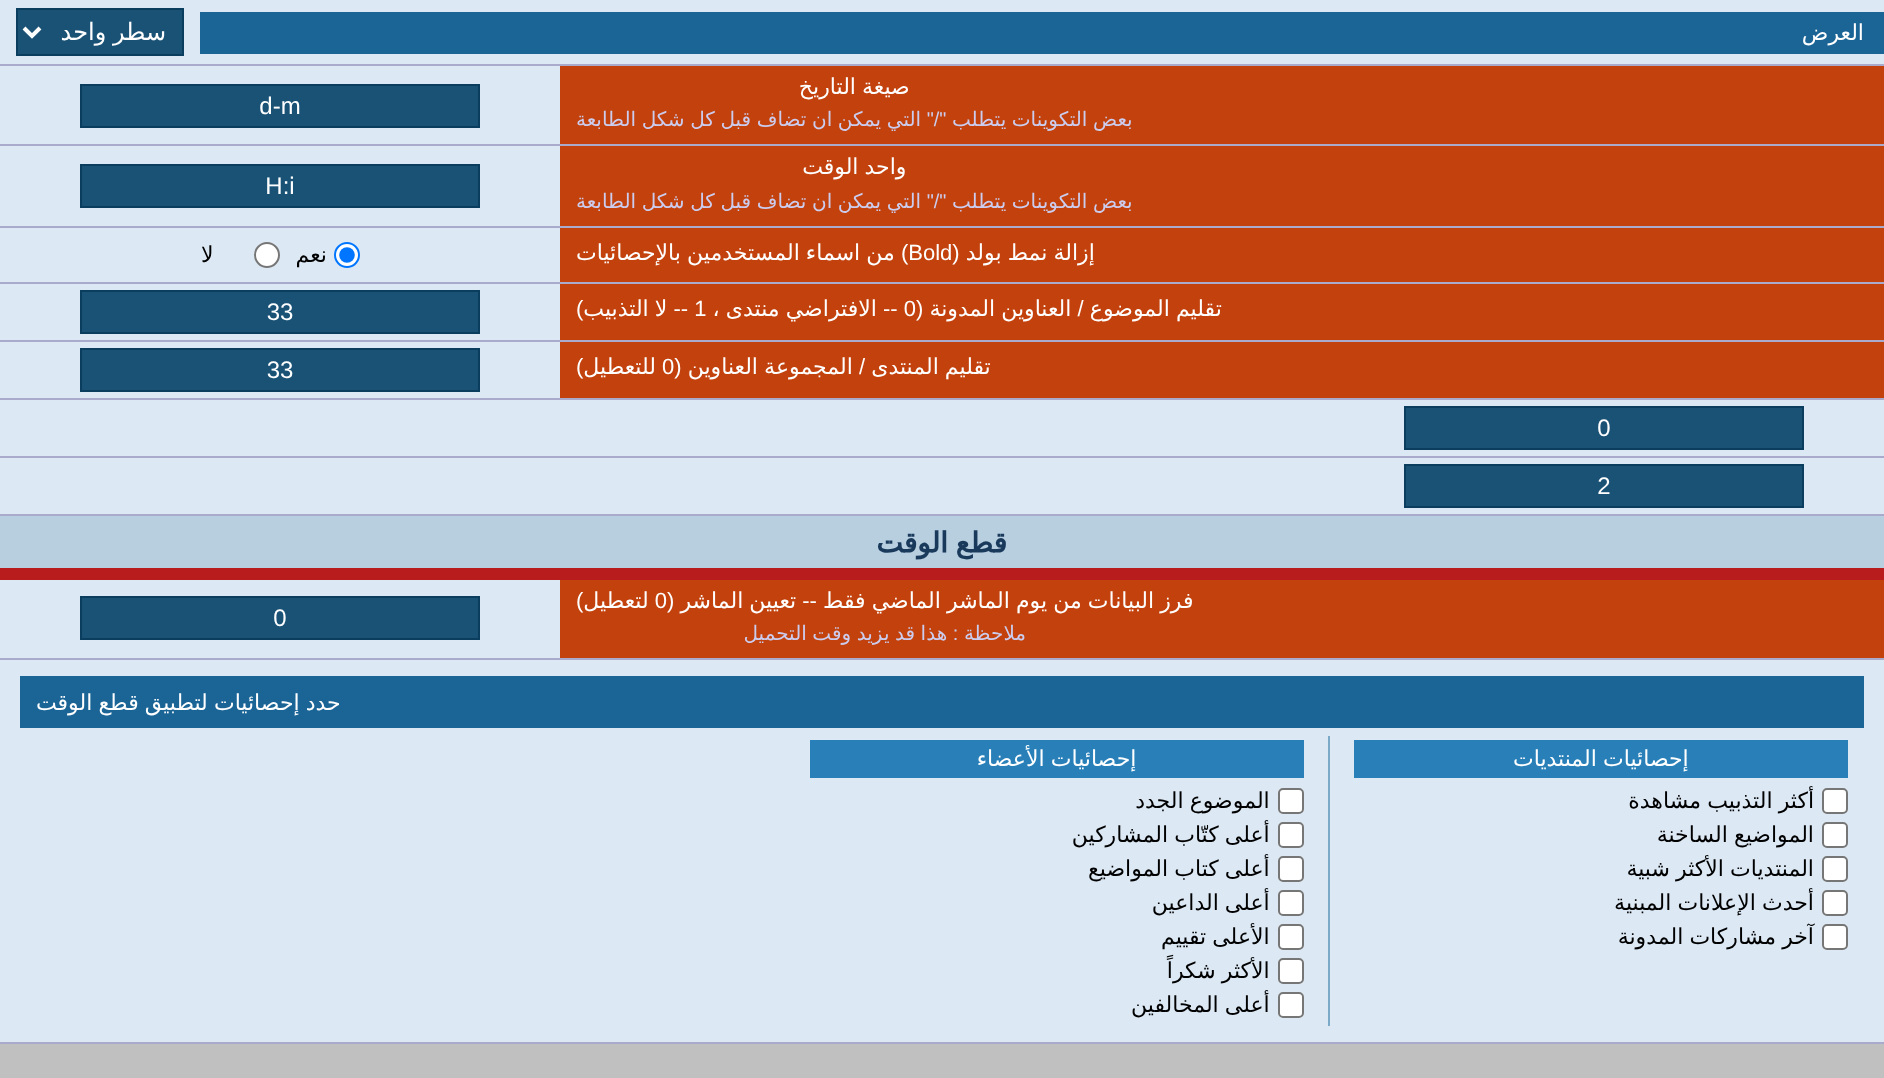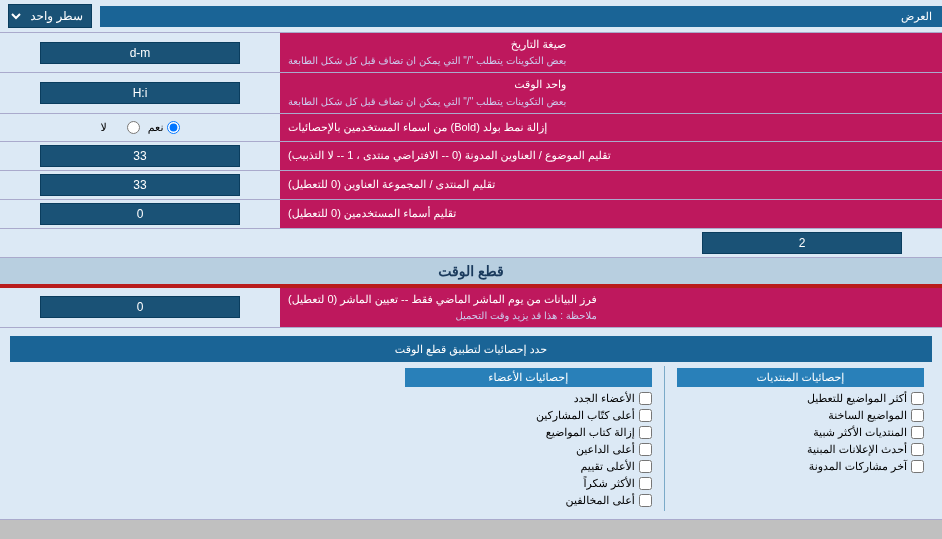--- a/index.html
+++ b/index.html
@@ -25,27 +25,27 @@
       text-align: center;
       font-weight: bold;
       padding: 5px 10px;
       font-size: 13px;
       width: 100%;
       display: flex;
       justify-content: center;
       align-items: center;
     }
     .label-cell {
-      background: #be185d;
+      background: #c2410c;
       color: white;
       padding: 4px 8px;
       display: flex;
       align-items: center;
       justify-content: flex-end;
-      text-align: right;
+      text-align: center;
       line-height: 1.4;
       flex: 1;
       font-size: 11px;
     }
     .input-cell {
       background: #dce9f5;
       display: flex;
       align-items: center;
       justify-content: center;
       padding: 3px 6px;
@@ -75,21 +75,21 @@
       display: flex;
       align-items: center;
       justify-content: center;
       gap: 8px;
       padding: 3px 10px;
       width: 280px;
     }
     
     .section-header {
       background: #000000;
-      border-bottom: 4px solid #b91c1c;
+      border-bottom: 6px solid #b91c1c;
     }
     .section-header .row-header {
       background: #b8cfe0;
       color: #1a3a5c;
       font-size: 14px;
       font-weight: bold;
     }
     
     .stats-section {
       background: #dce9f5;
@@ -101,21 +101,21 @@
       align-items: center;
       background: #1a6496;
       color: white;
       padding: 4px 8px;
       margin-bottom: 4px;
       font-size: 11px;
       min-height: 26px;
     }
     .stats-header-label {
       flex: 1;
-      text-align: center;
+      text-align: left;
     }
     .stats-columns {
       display: flex;
       gap: 0;
     }
     .stats-col {
       flex: 1;
       padding: 2px 8px;
     }
     .stats-col-header {
@@ -241,23 +241,20 @@
   <div class="row">
     <div class="label-cell">
       <span>تقليم المنتدى / المجموعة العناوين (0 للتعطيل)</span>
     </div>
     <div class="input-cell">
       <input type="text" class="input-box" value="33" style="">
     </div>
   </div>
 
   <div class="row">
-    <div class="label-cell">
-      <span>تقليم أسماء المستخدمين (0 للتعطيل)</span>
-    </div>
     <div class="input-cell">
       <input type="text" class="input-box" value="0" style="">
     </div>
   </div>
 
   <div class="row">
     <div class="input-cell">
       <input type="text" class="input-box" value="2" style="">
     </div>
   </div>
@@ -283,21 +280,21 @@
   <div class="stats-section">
     <div class="stats-header-row">
       <span class="stats-header-label">حدد إحصائيات لتطبيق قطع الوقت</span>
     </div>
     <div class="stats-columns">
 
       <div class="stats-col">
         <div class="stats-col-header">إحصائيات المنتديات</div>
         <div class="stats-item">
           <input type="checkbox" class="checkbox-input" style="">
-          <span>أكثر المواضيع للتعطيل</span>
+          <span>أكثر التذبيب مشاهدة</span>
         </div>
         <div class="stats-item">
           <input type="checkbox" class="checkbox-input" style="">
           <span>المواضيع الساخنة</span>
         </div>
         <div class="stats-item">
           <input type="checkbox" class="checkbox-input" style="">
           <span>المنتديات الأكثر شبية</span>
         </div>
         <div class="stats-item">
@@ -309,29 +306,29 @@
           <span>آخر مشاركات المدونة</span>
         </div>
       </div>
 
       <div class="divider-col"></div>
 
       <div class="stats-col">
         <div class="stats-col-header">إحصائيات الأعضاء</div>
         <div class="stats-item">
           <input type="checkbox" class="checkbox-input" style="">
-          <span>الأعضاء الجدد</span>
+          <span>الموضوع الجدد</span>
         </div>
         <div class="stats-item">
           <input type="checkbox" class="checkbox-input" style="">
           <span>أعلى كتّاب المشاركين</span>
         </div>
         <div class="stats-item">
           <input type="checkbox" class="checkbox-input" style="">
-          <span>إزالة كتاب المواضيع</span>
+          <span>أعلى كتاب المواضيع</span>
         </div>
         <div class="stats-item">
           <input type="checkbox" class="checkbox-input" style="">
           <span>أعلى الداعين</span>
         </div>
         <div class="stats-item">
           <input type="checkbox" class="checkbox-input" style="">
           <span>الأعلى تقييم</span>
         </div>
         <div class="stats-item">

